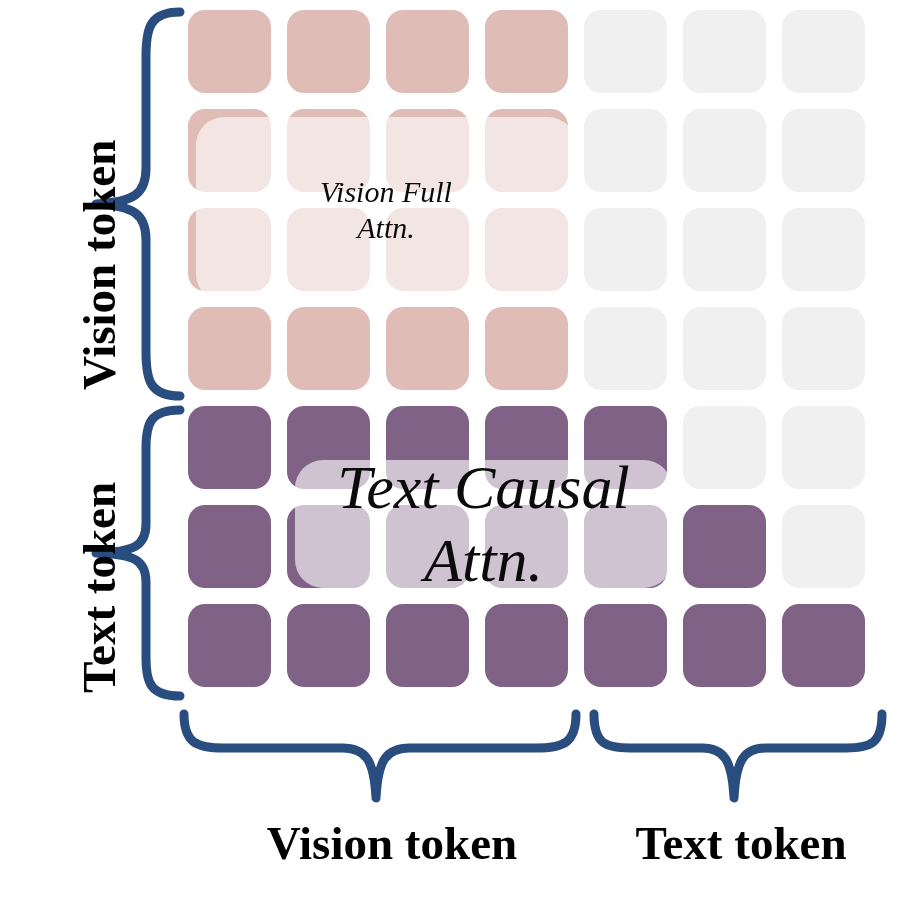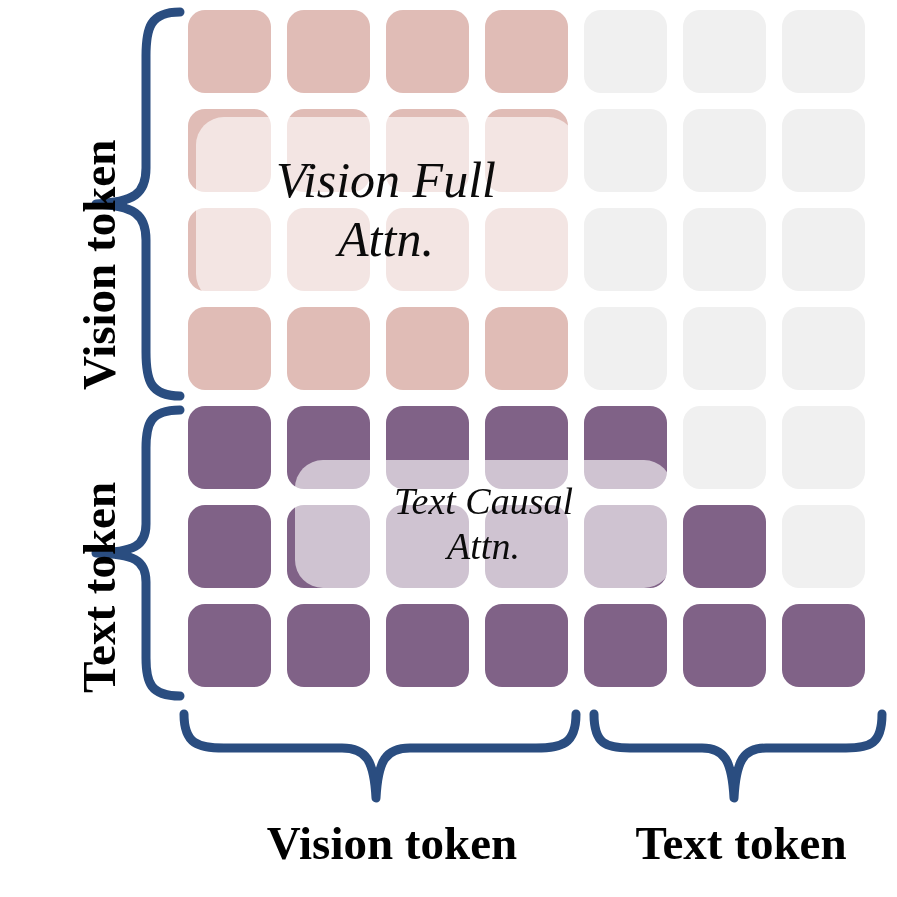--- a/index.html
+++ b/index.html
@@ -33,25 +33,25 @@
     align-items:center;
     justify-content:center;
     text-align:center;
     font-style:italic;
     color:#0b0b0b;
     line-height:1.18;
     white-space:nowrap;
   }
   #panel-vision{
     left:196px;top:117px;width:380px;height:185px;
-    font-size:50px;
+    font-size:30px;
   }
   #panel-text{
     left:295px;top:460px;width:377px;height:128px;
-    font-size:38px;
+    font-size:62px;
   }
   .panel span{display:block;}
 
   
   .brace{position:absolute;}
   .brace svg{display:block;overflow:visible;}
 
   
   .side-label{
     position:absolute;

